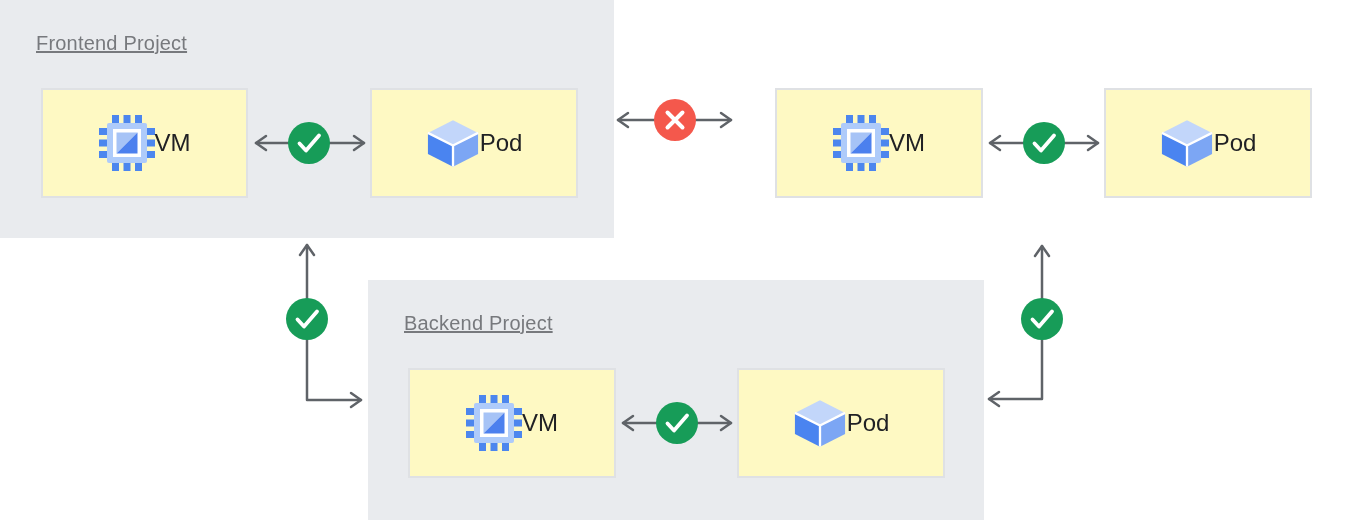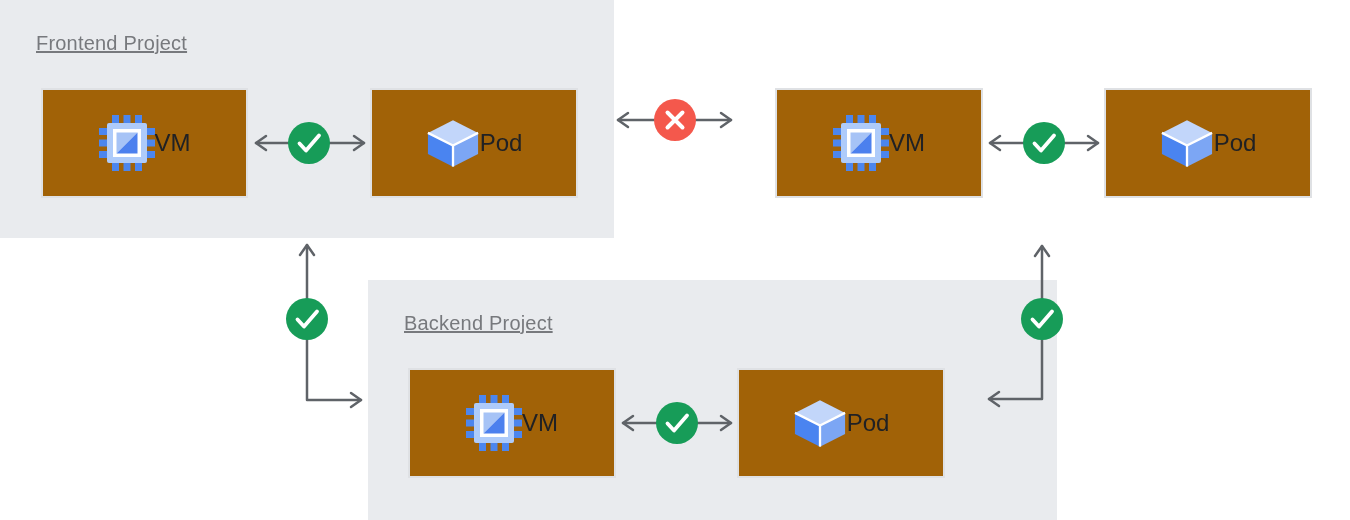--- a/index.html
+++ b/index.html
@@ -6,21 +6,21 @@
   .stage{
     position:relative;width:1350px;height:520px;background:#ffffff;
     font-family:"Liberation Sans",sans-serif;overflow:hidden;
   }
   .panel{position:absolute;background:#E9EBEE;}
   .panel-label{
     position:absolute;left:20px;top:16px;margin:16px;
     font-size:20px;font-weight:400;color:#77797D;letter-spacing:.2px;text-decoration:underline;
   }
   .node{
-    position:absolute;width:208px;height:110px;background:#a16207;
+    position:absolute;width:208px;height:110px;background:#fef9c3;
     border:2px solid #DFE1E4;box-sizing:border-box;
     display:flex;align-items:center;justify-content:center;
   }
   .node-label{font-size:24px;color:#202124;}
   .icon{flex:0 0 auto;display:block;}
   .overlay{position:absolute;left:0;top:0;pointer-events:none;}
   .defs{position:absolute;width:0;height:0;overflow:hidden;}
 </style>
 </head>
 <body>
@@ -60,21 +60,21 @@
   </defs>
 </svg>
 
 <div class="stage">
 
   <section class="panel" style="left:0;top:0;width:614px;height:238px">
     <h2 class="panel-label">Frontend Project</h2>
   </section>
 
 
-  <section class="panel" style="left:368px;top:280px;width:689px;height:240px">
+  <section class="panel" style="left:368px;top:280px;width:616px;height:240px">
     <h2 class="panel-label">Backend Project</h2>
   </section>
 
   <div class="node" style="left:41px;top:88px;width:207px">
     <svg class="icon" width="56" height="56">
         <use href="#icon-vm"></use>
       </svg>
     <span class="node-label">VM</span>
   </div>
   <div class="node" style="left:370px;top:88px">

